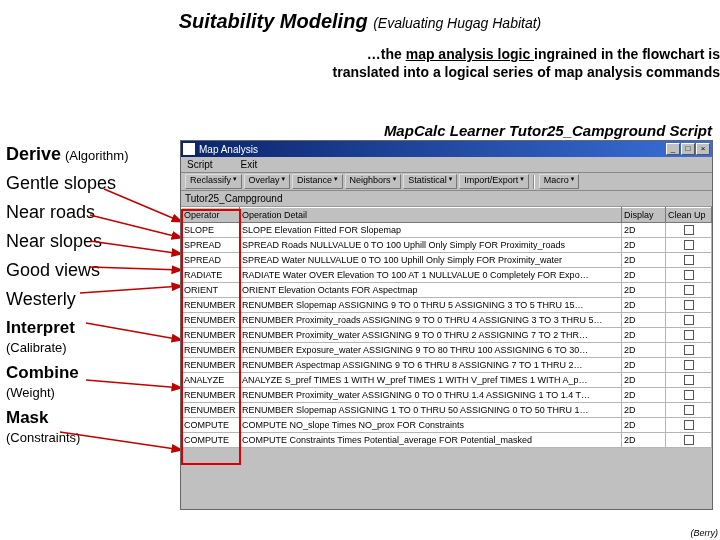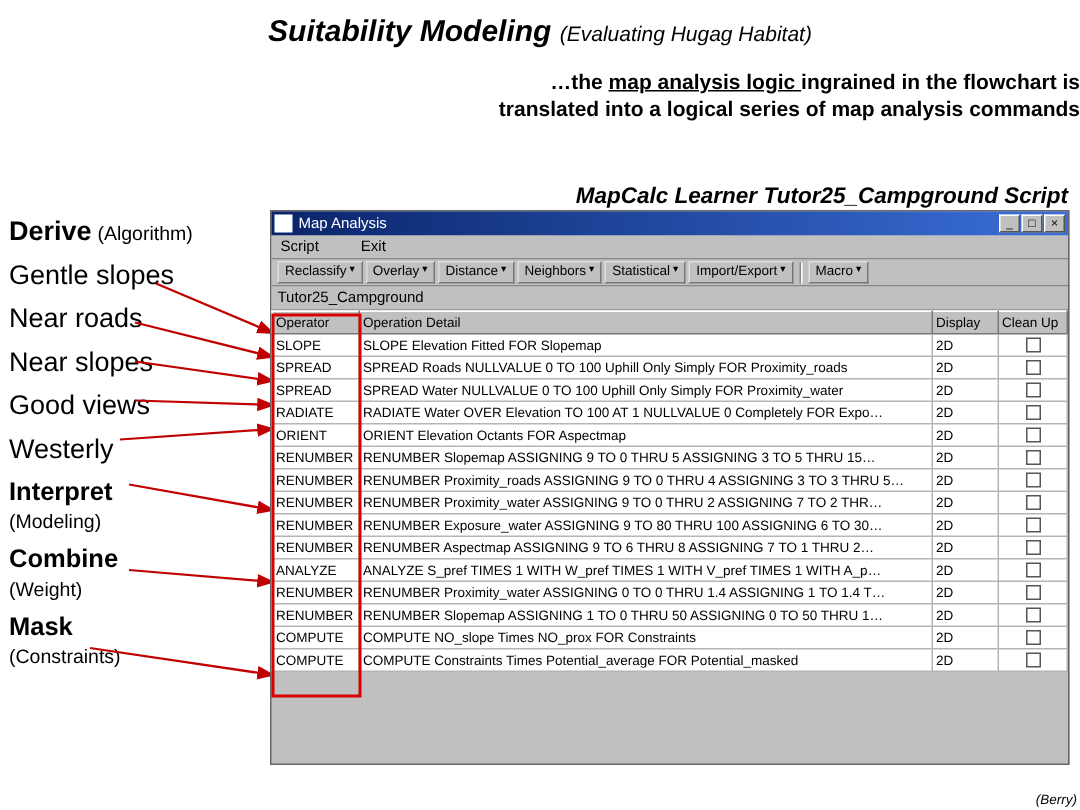--- a/index.html
+++ b/index.html
@@ -169,21 +169,21 @@
   <div>
     <span class="derive">Derive</span>
     <span class="small">(Algorithm)</span>
   </div>
   <div class="item">Gentle slopes</div>
   <div class="item">Near roads</div>
   <div class="item">Near slopes</div>
   <div class="item">Good views</div>
   <div class="item">Westerly</div>
   <div class="big">Interpret</div>
-  <div class="small">(Modeling)</div>
+  <div class="small">(Calibrate)</div>
   <div class="big">Combine</div>
   <div class="small">(Weight)</div>
   <div class="big">Mask</div>
   <div class="small">(Constraints)</div>
 </div>
 
 <svg class="arrows">
   <defs>
     <marker id="ah" markerWidth="8" markerHeight="8" refX="7" refY="3" orient="auto">
       <path d="M0,0 L8,3 L0,6 Z" fill="#c00000"></path>

